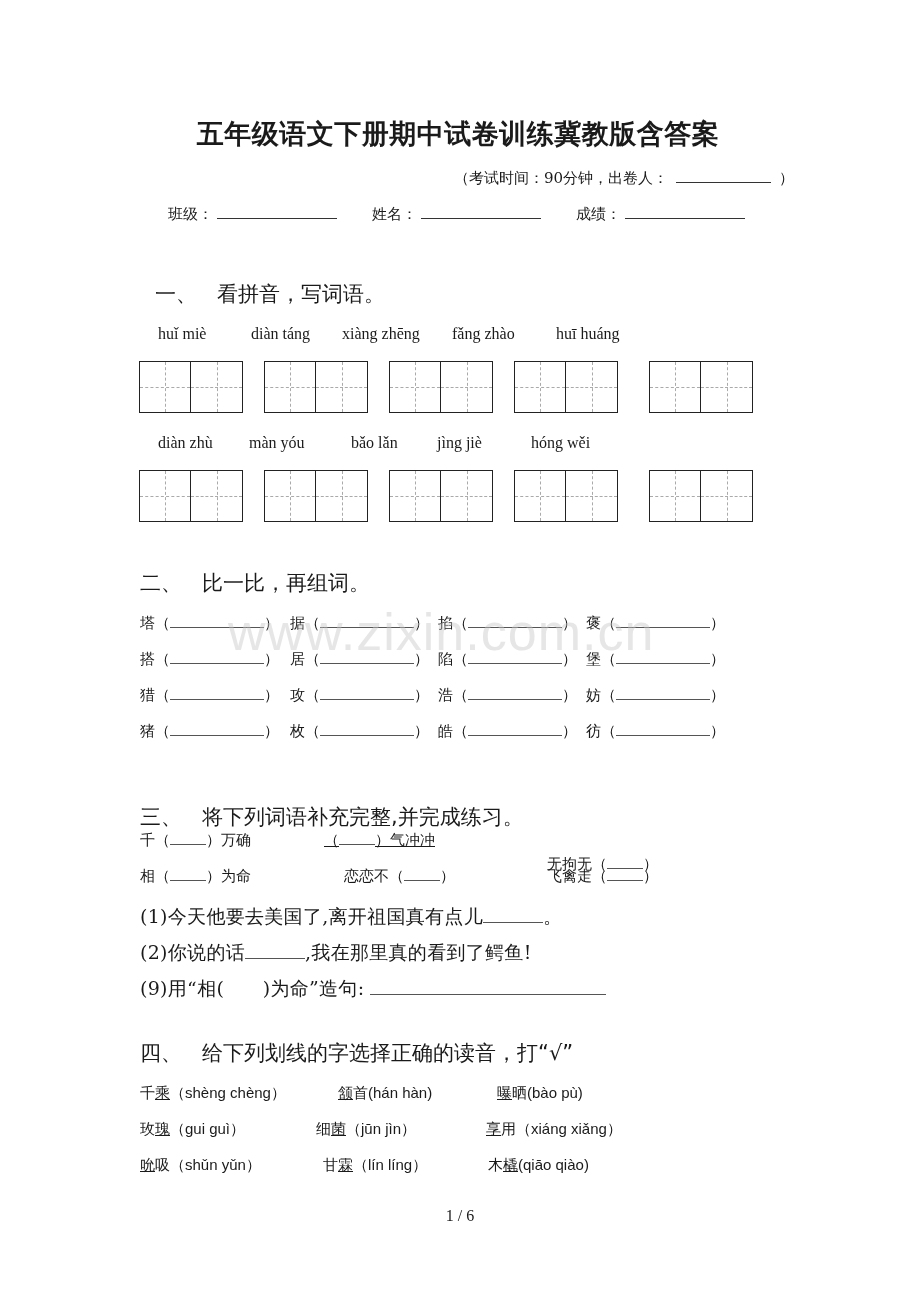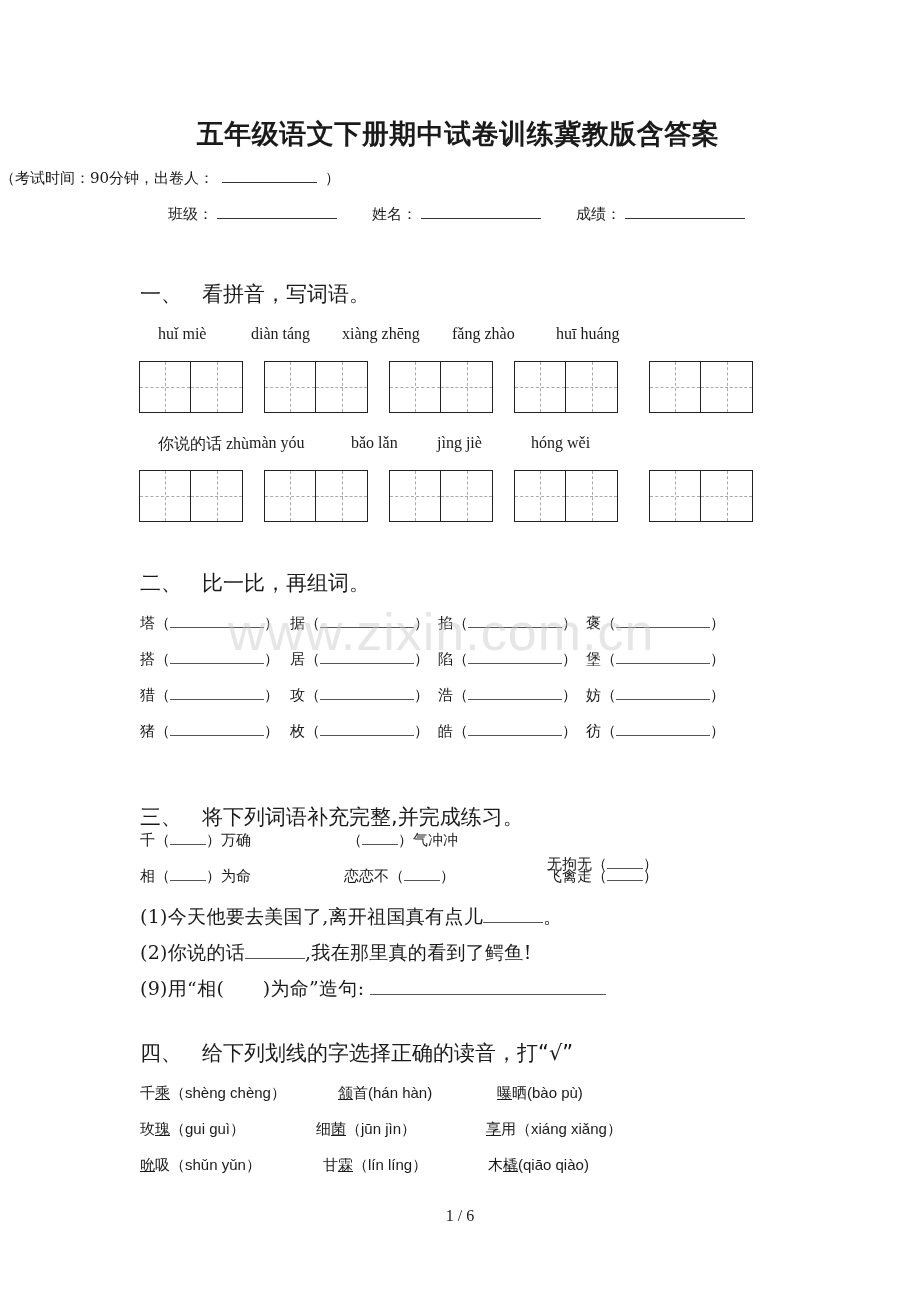--- a/index.html
+++ b/index.html
@@ -1,21 +1,21 @@
 <!DOCTYPE html>
 <html><head>
 <meta charset="utf-8">
 <style>
   html, body { margin: 0; padding: 0; background: #ffffff; }
   body { width: 920px; height: 1302px; position: relative; overflow: hidden;
          font-family: "DejaVu Serif", "Liberation Serif", serif; color: #1a1a1a; }
   .abs { position: absolute; white-space: nowrap; }
   .title { top: 116px; left: 0; width: 916px; text-align: center; font-size: 27px; font-weight: bold;
            font-family: "DejaVu Sans", sans-serif; letter-spacing: 0.5px; }
-  .sub { top: 168px; left: 0; width: 794px; text-align: left; font-size: 15px; }
+  .sub { top: 168px; left: 0; width: 794px; text-align: right; font-size: 15px; }
   .sub .blank { display: inline-block; width: 95px; border-bottom: 1px solid #333; height: 14px; vertical-align: baseline; margin: 0 8px; }
   .info { top: 204px; font-size: 15px; }
   .info .blank { display: inline-block; width: 120px; border-bottom: 1px solid #333; height: 14px; margin-left: 4px; }
   .sec-title { font-size: 21px; left: 140px; font-family: "DejaVu Sans", sans-serif; }
   .sec-title .num { margin-right: 20px; }
   .pinyin { font-size: 16px; font-family: "Liberation Serif", serif; }
   .box { position: absolute; width: 104px; height: 52px; border: 1.5px solid #222; box-sizing: border-box; }
   .box .cell { position: absolute; top: 0; width: 50%; height: 100%; box-sizing: border-box; }
   .box .cell.left { left: 0; border-right: 1.5px solid #222; }
   .box .cell.right { right: 0; }
@@ -45,21 +45,21 @@
 <div class="abs info" style="left:168px;">
   <span>班级：</span><span class="blank"></span>
 </div>
 <div class="abs info" style="left:372px;">
   <span>姓名：</span><span class="blank"></span>
 </div>
 <div class="abs info" style="left:576px;">
   <span>成绩：</span><span class="blank"></span>
 </div>
 
-<div class="abs sec-title" style="top:280px;">
+<div class="abs sec-title" style="top:280px;margin-left:15px;">
   <span class="num">一、</span><span>看拼音，写词语。</span>
 </div>
 
 <div class="abs pinyin" style="top:325px;left:158px;">huǐ miè</div>
 <div class="abs pinyin" style="top:325px;left:251px;">diàn táng</div>
 <div class="abs pinyin" style="top:325px;left:342px;">xiàng zhēng</div>
 <div class="abs pinyin" style="top:325px;left:452px;">fǎng zhào</div>
 <div class="abs pinyin" style="top:325px;left:556px;">huī huáng</div>
 
 <div id="boxes-row1">
@@ -108,21 +108,21 @@
         <div class="v"></div>
         <div class="h"></div>
       </div>
       <div class="cell right">
         <div class="v"></div>
         <div class="h"></div>
       </div>
     </div>
   </div>
 
-<div class="abs pinyin" style="top:434px;left:158px;">你说的话 zhù</div>
+<div class="abs pinyin" style="top:434px;left:158px;">diàn zhù</div>
 <div class="abs pinyin" style="top:434px;left:249px;">màn yóu</div>
 <div class="abs pinyin" style="top:434px;left:351px;">bǎo lǎn</div>
 <div class="abs pinyin" style="top:434px;left:437px;">jìng jiè</div>
 <div class="abs pinyin" style="top:434px;left:531px;">hóng wěi</div>
 
 <div id="boxes-row2">
     <div class="box" style="left: 139px; top: 470px;">
       <div class="cell left">
         <div class="v"></div>
         <div class="h"></div>
@@ -198,21 +198,21 @@
   </div>
 
 <div class="abs watermark">www.zixin.com.cn</div>
 
 <div class="abs sec-title" style="top:787px;margin-top:16px;">
   <span class="num">三、</span><span>将下列词语补充完整,并完成练习。</span>
 </div>
 
 <div id="s3-idioms">
     <div class="abs row3" style="left: 140px; top: 830px;"><span>千（</span><span class="short"></span><span>）万确</span></div>
-    <div class="abs row3" style="left: 347px; top: 830px;"><span>（</span><span class="short"></span><span>）气冲冲</span></div>
+    <div class="abs row3" style="left: 324px; top: 830px; text-decoration: underline;"><span>（</span><span class="short"></span><span>）气冲冲</span></div>
     <div class="abs row3" style="left: 547px; top: 830px; margin-top: 24px;"><span>无拘无（</span><span class="short"></span><span>）</span></div>
     <div class="abs row3" style="left: 140px; top: 866px;"><span>相（</span><span class="short"></span><span>）为命</span></div>
     <div class="abs row3" style="left: 344px; top: 866px;"><span>恋恋不（</span><span class="short"></span><span>）</span></div>
     <div class="abs row3" style="left: 547px; top: 866px;"><span>飞禽走（</span><span class="short"></span><span>）</span></div>
   </div>
 
 <div class="abs sent" style="top:904px;">
   <span>(1)今天他要去美国了,离开祖国真有点儿</span><span class="ln"></span><span>。</span>
 </div>
 <div class="abs sent" style="top:940px;">

